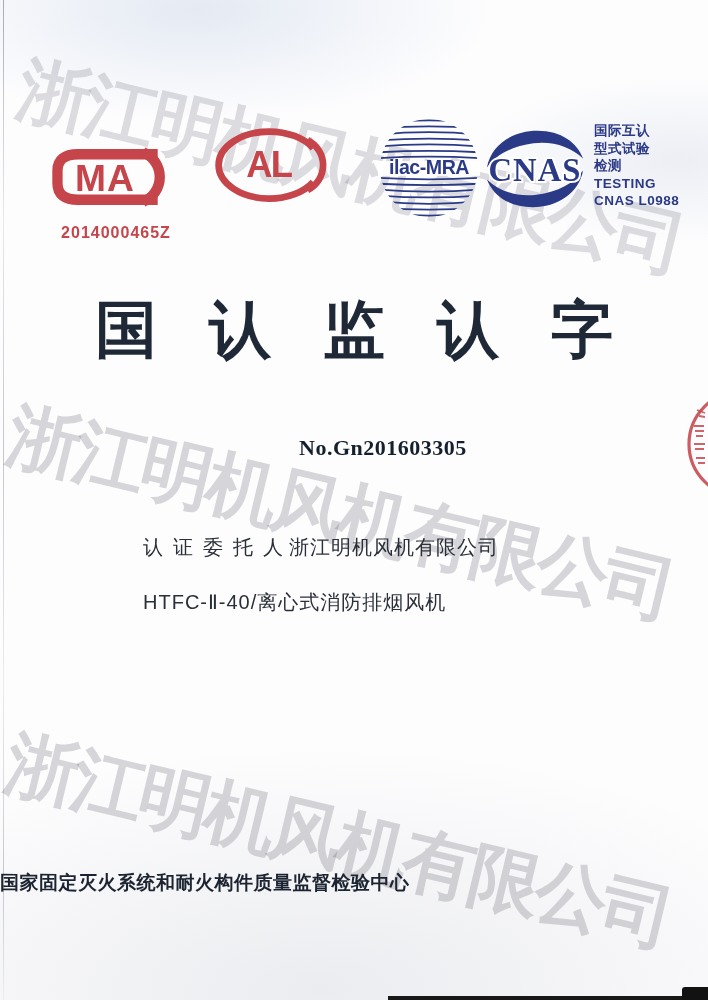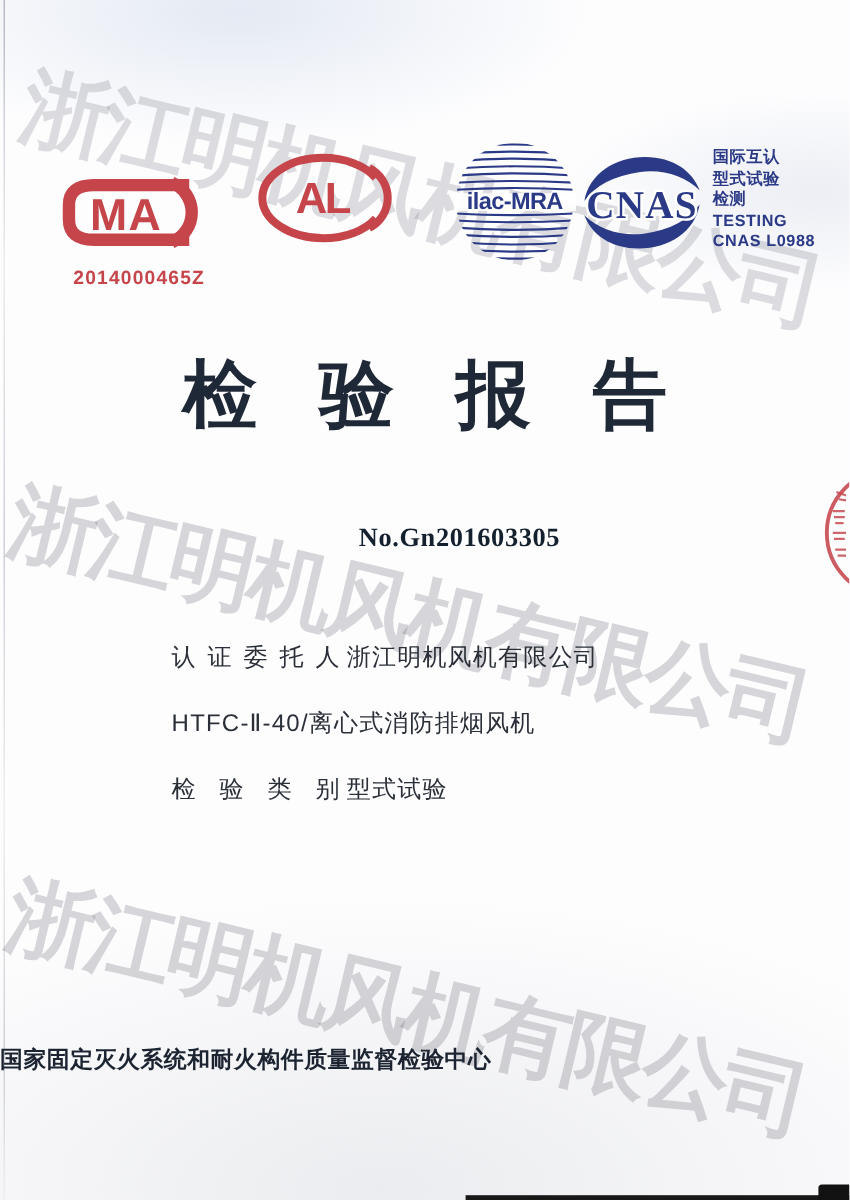--- a/index.html
+++ b/index.html
@@ -145,36 +145,32 @@
 
   <div class="accred">
     <div>国际互认</div>
     <div>型式试验</div>
     <div>检测</div>
     <div>TESTING</div>
     <div>CNAS L0988</div>
   </div>
 
   <div class="title-wrap">
-    <span>检验报告</span>
+    <span>国认监认字</span>
   </div>
 
   <div class="report-no">No.Gn201603305</div>
 
   <div class="fields">
     <div class="field-row">
       <span class="field-label">认证委托人</span>
       <span class="field-value">浙江明机风机有限公司</span>
     </div>
     <div class="field-row">
       <span class="field-value">HTFC-Ⅱ-40/离心式消防排烟风机</span>
-    </div>
-    <div class="field-row">
-      <span class="field-label">检验类别</span>
-      <span class="field-value">型式试验</span>
     </div>
   </div>
 
   <div class="footer-org">国家固定灭火系统和耐火构件质量监督检验中心</div>
 
   <svg class="stamp-svg" width="28" height="104" viewBox="0 0 28 104">
     <circle cx="62" cy="52" r="53" fill="none" stroke="#c64a50" stroke-width="3.2" opacity="0.9"></circle>
     <g stroke="#c64a50" stroke-width="1.8" opacity="0.85" fill="none">
       <path d="M17 18 l8 3 M19 24 l6 1"></path>
       <path d="M14 34 h10 M15 39 h9 M16 44 h7"></path>

